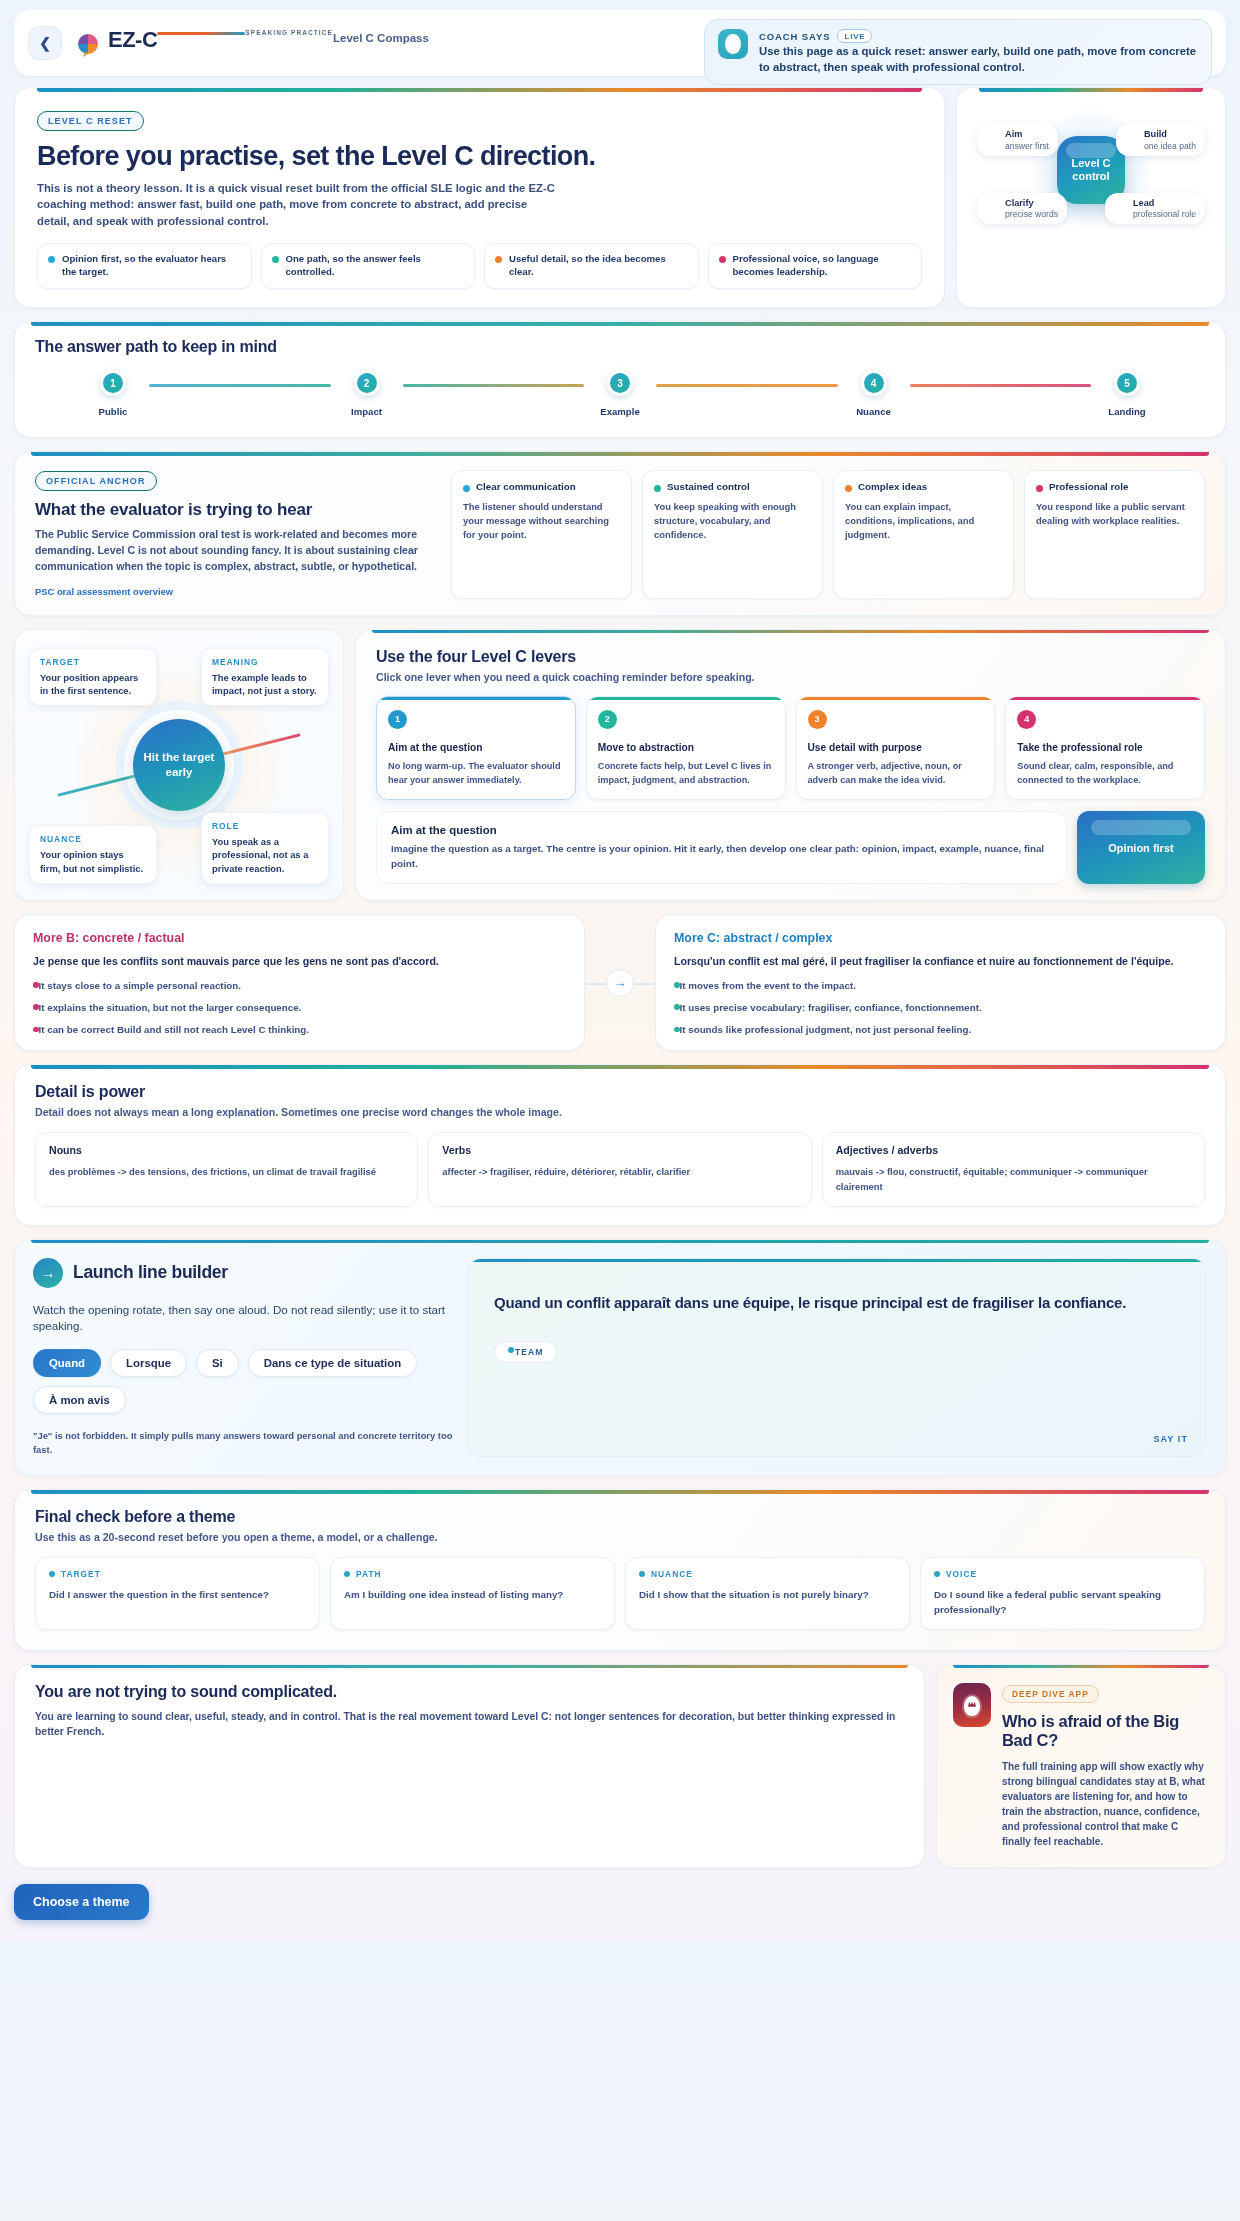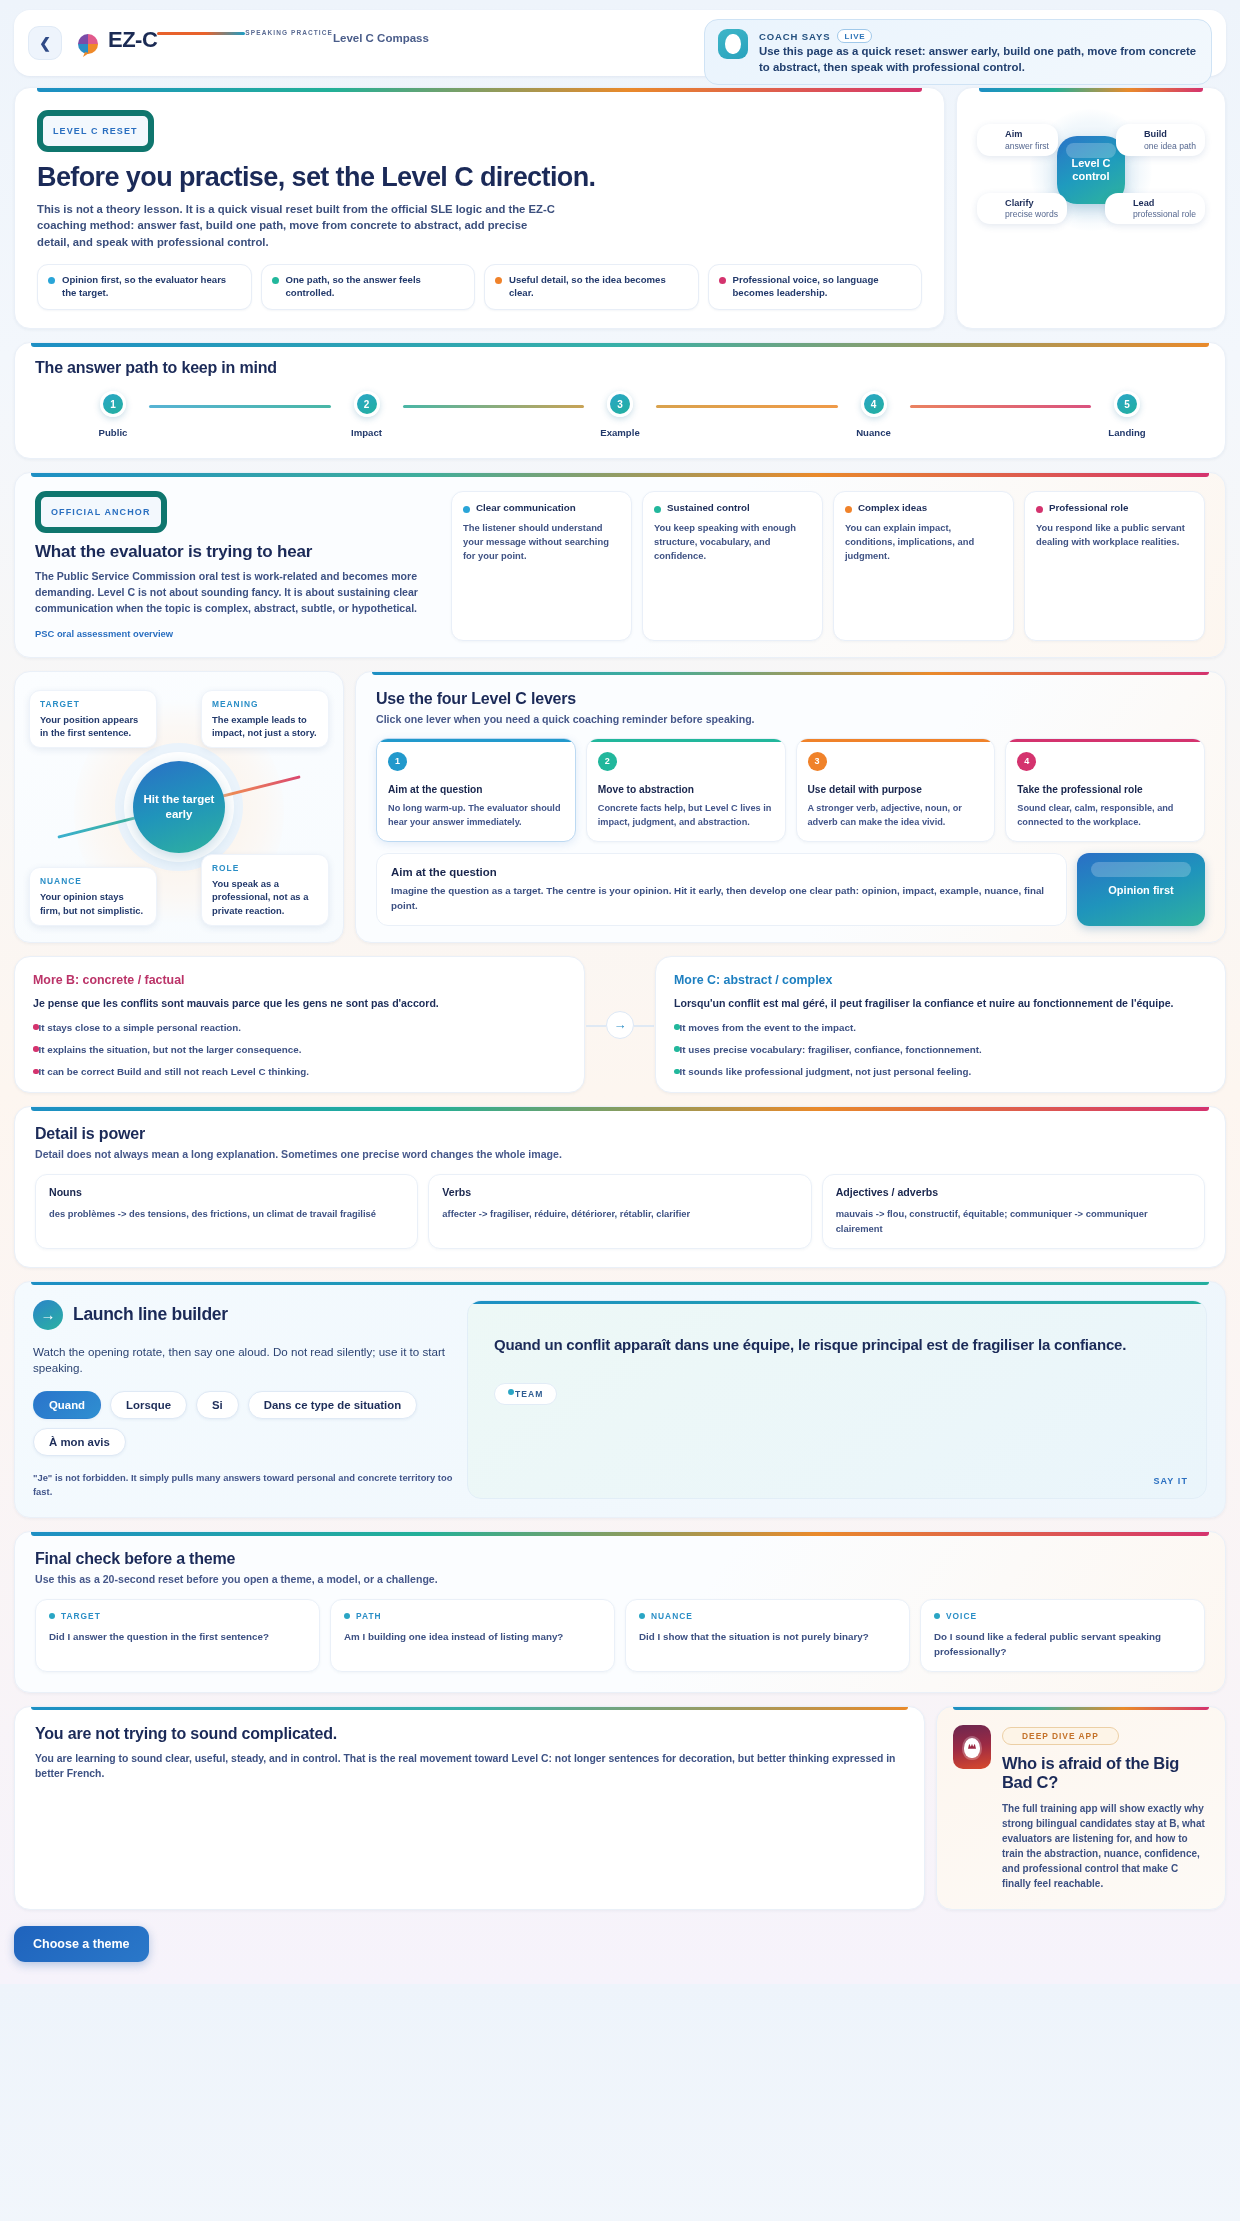--- a/index.html
+++ b/index.html
@@ -55,21 +55,21 @@
   .card{background:#fff;border-radius:16px;position:relative;overflow:hidden;
     box-shadow:0 1px 3px rgba(30,60,110,.06);border:1px solid #eaf0f8;}
   .band{position:absolute;left:22px;right:22px;top:0;height:3.5px;border-radius:0 0 3px 3px;}
   .band.full{left:16px;right:16px;}
   .g-main{background:linear-gradient(90deg,#1d8fc4,#22b098,#e98a2b,#d4336e);}
   .g-blue{background:linear-gradient(90deg,#1d8fc4,#37b0a8,#e98a2b);}
   .g-teal{background:linear-gradient(90deg,#1d8fc4,#23ae9e);}
   .g-orange{background:linear-gradient(90deg,#1d8fc4,#3fae9c,#e98a2b,#d4336e);}
 
   .pill-tag{display:inline-block;font-size:9px;font-weight:bold;letter-spacing:1.1px;color:#2a6fc0;
-    border:6px solid #0f766e;background:#f3f8fd;border-radius:11px;padding:10px 10px;}
+    border:1px solid #0f766e;background:#f3f8fd;border-radius:11px;padding:4px 10px;}
 
   h1.hero-h{font-size:27px;font-weight:bold;letter-spacing:-.6px;color:#1b2a58;margin:10px 0 8px;}
   .hero-p{font-size:11.3px;font-weight:bold;line-height:1.45;color:#3b4f7d;max-width:525px;}
 
   .sec-wrap{margin-top:13px;}
 
   
   .hero-row{display:flex;gap:11px;margin-top:11px;}
   .hero-left{flex:1 1 auto;padding:22px 22px 18px;}
   .hero-right{width:270px;flex:none;padding:18px 14px;}
@@ -235,21 +235,21 @@
   .close-p{font-size:10.4px;font-weight:bold;line-height:1.5;color:#3d5183;margin-top:8px;}
   .deep{width:290px;flex:none;padding:18px 16px;display:flex;gap:11px;
     background:linear-gradient(150deg,#fdf6ef,#fdfaf6);}
   .deep-ic{width:38px;height:44px;border-radius:10px;flex:none;position:relative;overflow:hidden;
     background:linear-gradient(170deg,#6b2750,#9c2a44,#d94a2c);}
   .deep-ic::after{content:"";position:absolute;left:11px;top:13px;width:16px;height:20px;border-radius:50% 50% 45% 45%;
     background:#fff;box-shadow:0 0 0 2px rgba(255,255,255,.25);}
   .deep-ic i{position:absolute;left:15px;top:19px;width:8px;height:5px;background:#9c2a44;
     clip-path:polygon(0 100%,15% 0,35% 60%,50% 0,65% 60%,85% 0,100% 100%);z-index:2;}
   .deep-tag{display:inline-block;font-size:8.4px;font-weight:bold;letter-spacing:1px;color:#c4722a;
-    border:1px solid #eccfa5;background:#fdf4e7;border-radius:10px;padding:3px 19px;}
+    border:1px solid #eccfa5;background:#fdf4e7;border-radius:10px;padding:3px 9px;}
   .deep-h{font-size:16.5px;font-weight:bold;color:#1b2a58;line-height:1.15;margin-top:9px;letter-spacing:-.3px;}
   .deep-p{font-size:10px;font-weight:bold;line-height:1.5;color:#3d5183;margin-top:9px;}
 
   
   .bottom{margin-top:16px;}
   .choose{display:inline-block;background:linear-gradient(140deg,#1f63bd,#2a78c9);color:#fff;
     font-size:12.5px;font-weight:bold;border-radius:11px;padding:11px 19px;cursor:pointer;
     box-shadow:0 3px 10px rgba(30,90,170,.3);}
 </style>
 </head>

